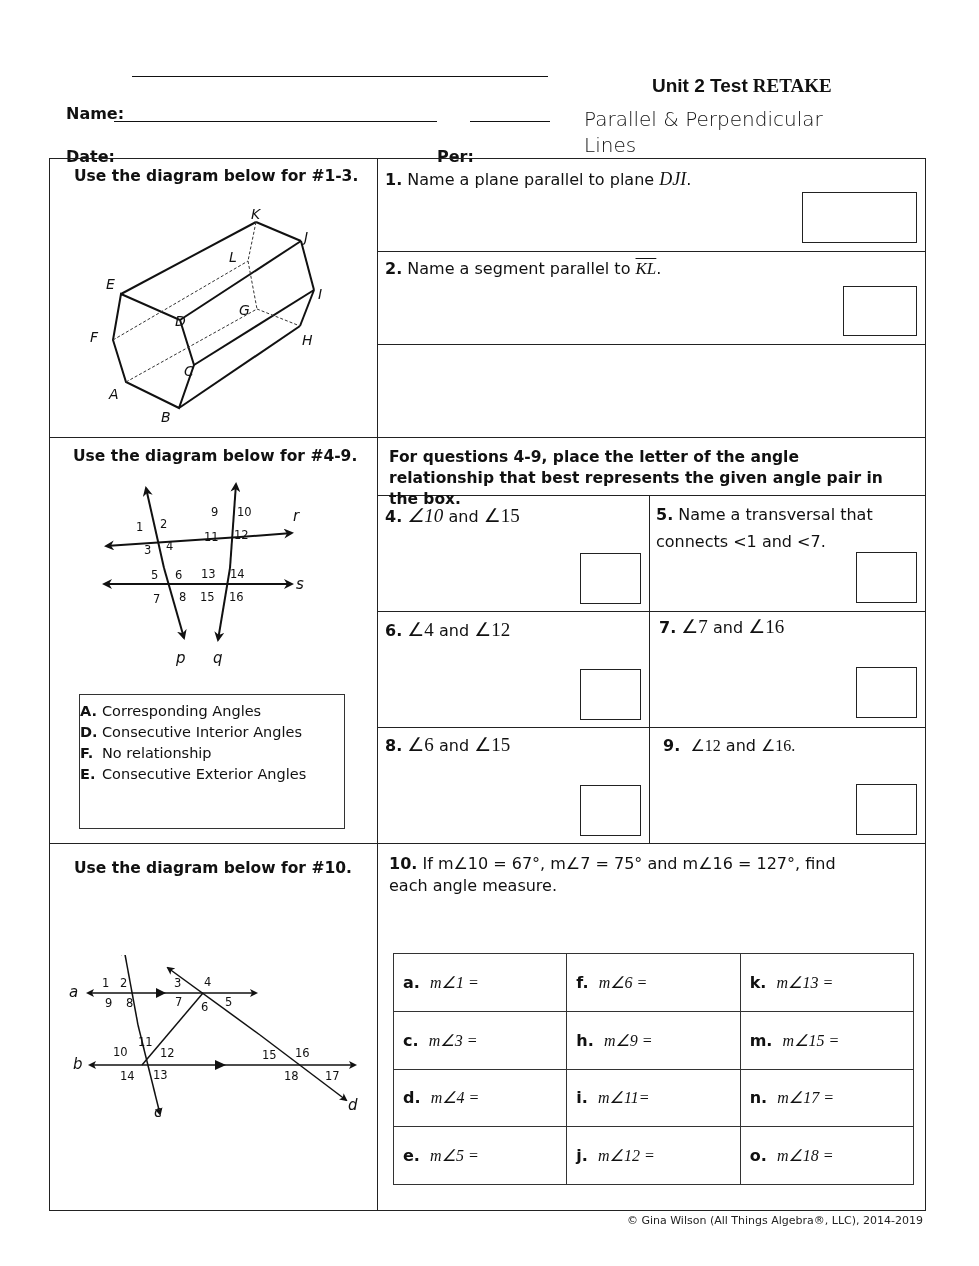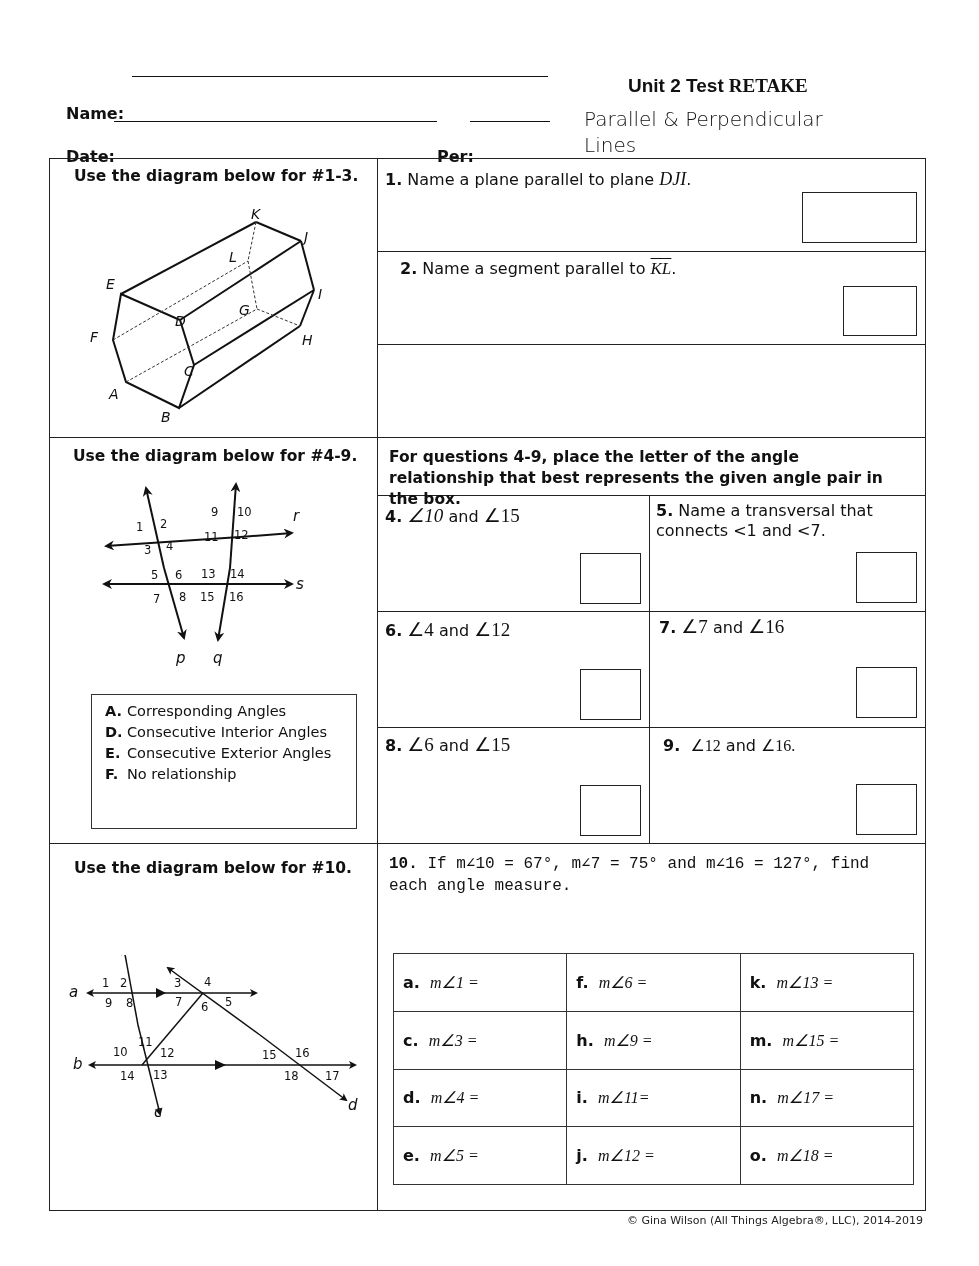--- a/index.html
+++ b/index.html
@@ -12,39 +12,39 @@
   .subtitle { font-family: "DejaVu Sans", sans-serif; font-size: 20px; line-height: 26px; font-weight: 300; }
   .grid { position: absolute; left: 49px; top: 158px; width: 877px; height: 1053px; border: 1.5px solid #222; box-sizing: border-box; }
   .hl { position: absolute; height: 0; border-top: 1.5px solid #222; }
   .vl { position: absolute; width: 0; border-left: 1.5px solid #222; }
   .head { font-weight: bold; font-size: 15.5px; }
   .q { font-size: 16px; }
   .q b { font-weight: bold; }
   .ital { font-family: "Liberation Serif", serif; font-style: italic; }
   .serif { font-family: "Liberation Serif", serif; font-size: 19px; }
   .box { position: absolute; border: 1.2px solid #222; box-sizing: border-box; background: #fff; }
-  .legend { position: absolute; left: 79px; top: 694px; width: 266px; height: 135px; border: 1px solid #333; box-sizing: border-box; padding: 6px 0 0 13px; font-size: 14.5px; line-height: 21px; margin-left: 12px; }
+  .legend { position: absolute; left: 79px; top: 694px; width: 266px; height: 135px; border: 1px solid #333; box-sizing: border-box; padding: 6px 0 0 0; font-size: 14.5px; line-height: 21px; }
   .legend div b { font-weight: bold; display: inline-block; min-width: 22px; }
   table.ans { position: absolute; left: 393px; top: 953px; width: 521px; height: 232px; border-collapse: collapse; }
   table.ans td { border: 1px solid #333; padding: 0 0 0 9px; font-size: 16px; height: 46px; width: 33%; }
   table.ans td b { font-weight: bold; }
   .copy { position: absolute; right: 56px; top: 1214px; font-size: 11px; color: #222; }
   svg text { font-family: "DejaVu Sans", sans-serif; }
 </style>
 </head>
 <body>
 
 <span class="abs lbl" style="left:66px;top:60px;">Name:</span>
 <div class="line" style="left:132px;top:58px;width:416px;height:18px;"></div>
 <span class="abs lbl" style="left:66px;top:103px;">Date:</span>
 <div class="line" style="left:114px;top:103px;width:323px;height:18px;"></div>
 <span class="abs lbl" style="left:437px;top:103px;">Per:</span>
 <div class="line" style="left:470px;top:103px;width:80px;height:18px;"></div>
 
-<div class="abs" style="left:628px;top:75px;">
+<div class="abs" style="left:652px;top:75px;">
   <span class="title1">Unit 2 Test</span>
   <span class="retake">RETAKE</span>
 </div>
 <div class="abs subtitle" style="left:584px;top:106px;">
   <div>Parallel &amp; Perpendicular</div>
   <div>Lines</div>
 </div>
 
 <div class="grid"></div>
 <div class="vl" style="left:377px;top:158px;height:1053px;"></div>
@@ -91,21 +91,21 @@
     <text x="81" y="222">B</text>
   </g>
 </svg>
 
 <div class="abs q" style="left:385px;top:169px;">
   <b>1.</b>
   <span>Name a plane parallel to plane </span><span class="ital serif" style="font-size:18px">DJI</span><span>.</span>
 </div>
 <div class="box" style="left:802px;top:192px;width:115px;height:51px;"></div>
 
-<div class="abs q" style="left:400px;top:259px;">
+<div class="abs q" style="left:385px;top:259px;">
   <b>2.</b>
   <span>Name a segment parallel to </span><span class="ital serif" style="font-size:17px;text-decoration:overline;">KL</span><span>.</span>
 </div>
 <div class="box" style="left:843px;top:286px;width:74px;height:50px;"></div>
 
 <span class="abs head" style="left:73px;top:447px;">Use the diagram below for #4-9.</span>
 <svg class="abs" style="left:90px;top:478px;" width="240" height="200">
   <defs>
     <marker id="ar" markerWidth="10" markerHeight="10" refX="8" refY="5" orient="auto" markerUnits="userSpaceOnUse">
       <path d="M0,0 L10,5 L0,10 L3,5 Z" fill="#111"></path>
@@ -144,33 +144,33 @@
     <text x="203" y="43">r</text>
     <text x="206" y="111">s</text>
     <text x="86" y="185">p</text>
     <text x="123" y="185">q</text>
   </g>
 </svg>
 
 <div class="legend">
   <div><b>A.</b><span>Corresponding Angles</span></div>
   <div><b>D.</b><span>Consecutive Interior Angles</span></div>
+  <div><b>F.</b><span>No relationship</span></div>
   <div><b>E.</b><span>Consecutive Exterior Angles</span></div>
-  <div><b>F.</b><span>No relationship</span></div>
 </div>
 
 <div class="abs head" style="left:389px;top:447px;width:520px;line-height:21px;">For questions 4-9, place the letter of the angle relationship that best represents the given angle pair in the box.</div>
 
 <div class="abs q" style="left:385px;top:504px;">
   <b>4.</b>
   <span class="ital serif">∠10</span><span> and </span><span class="serif">∠15</span>
 </div>
 <div class="box" style="left:580px;top:553px;width:61px;height:51px;"></div>
 
-<div class="abs q" style="left:656px;top:501px;width:240px;line-height:20px;">
+<div class="abs q" style="left:656px;top:501px;width:240px;line-height:27px;">
   <b>5.</b>
   <span>Name a transversal that connects &lt;1 and &lt;7.</span>
 </div>
 <div class="box" style="left:856px;top:552px;width:61px;height:51px;"></div>
 
 <div class="abs q" style="left:385px;top:618px;text-align:right;">
   <b>6.</b>
   <span class="serif">∠4</span><span> and </span><span class="serif">∠12</span>
 </div>
 <div class="box" style="left:580px;top:669px;width:61px;height:51px;"></div>
@@ -234,21 +234,21 @@
       <text x="265" y="125">17</text>
   </g>
   <g font-family="Liberation Serif, serif" font-style="italic" font-size="15" fill="#111">
     <text x="9" y="42">a</text>
     <text x="13" y="114">b</text>
     <text x="94" y="162">c</text>
     <text x="288" y="155">d</text>
   </g>
 </svg>
 
-<div class="abs q" style="left:389px;top:853px;width:490px;line-height:22px;font-family:Liberation Mono, monospace;">
+<div class="abs q" style="left:389px;top:853px;width:490px;line-height:22px;">
   <b>10.</b>
   <span>If m∠10 = 67°, m∠7 = 75° and m∠16 = 127°, find each angle measure.</span>
 </div>
 
 <table class="ans">
   <tbody>
       <tr>
     <td><b>a.</b>&nbsp; <span class="ital">m∠1 =</span></td>
     <td><b>f.</b>&nbsp; <span class="ital">m∠6 =</span></td>
     <td><b>k.</b>&nbsp; <span class="ital">m∠13 =</span></td>

